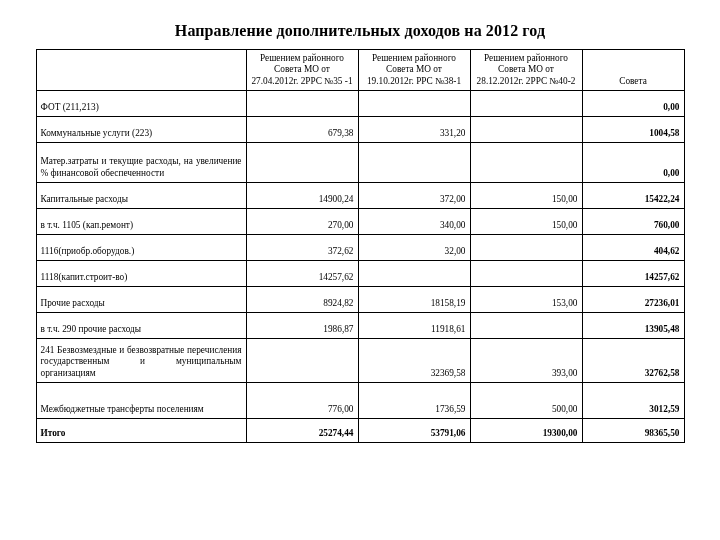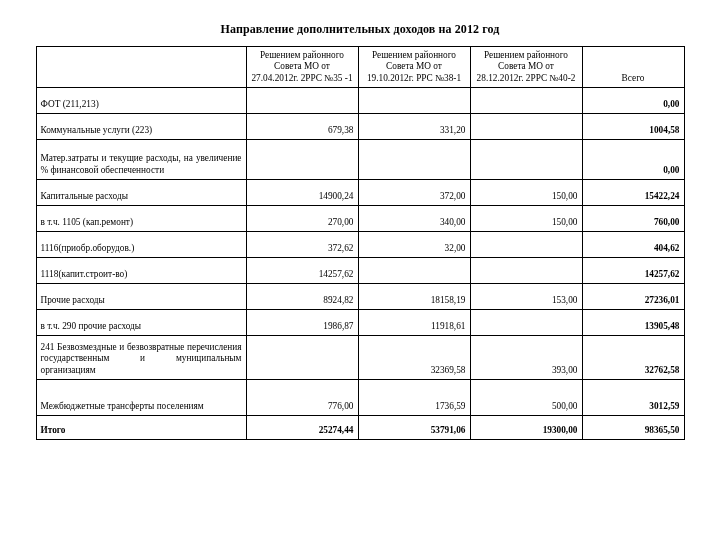--- a/index.html
+++ b/index.html
@@ -16,21 +16,21 @@
   }
   .page {
     position: relative;
     width: 720px;
     height: 540px;
     box-sizing: border-box;
     padding: 0;
   }
   .doc-title {
     text-align: center;
-    font-size: 12px;
+    font-size: 16px;
     font-weight: bold;
     margin: 0;
     padding: 22px 0 9px 0;
     letter-spacing: 0.1px;
   }
   table.budget {
     border-collapse: collapse;
     width: 596px;
     margin: 0 auto;
     table-layout: fixed;
@@ -85,21 +85,21 @@
       <col class="col-num">
       <col class="col-num">
       <col class="col-total">
     </colgroup>
     <thead>
       <tr>
         <td></td>
         <td>Решением районного Совета МО от 27.04.2012г. 2РРС №35 -1</td>
         <td>Решением районного Совета МО от 19.10.2012г. РРС №38-1</td>
         <td>Решением районного Совета МО от 28.12.2012г. 2РРС №40-2</td>
-        <td class="hdr-total">Всего</td>
+        <td class="hdr-total">Совета</td>
       </tr>
     </thead>
     <tbody id="tbody">
         <tr style="height: 26px;">
           <td class="label justify">ФОТ (211,213)</td>
           <td class="num"></td>
           <td class="num"></td>
           <td class="num"></td>
           <td class="num bold">0,00</td>
         </tr>

